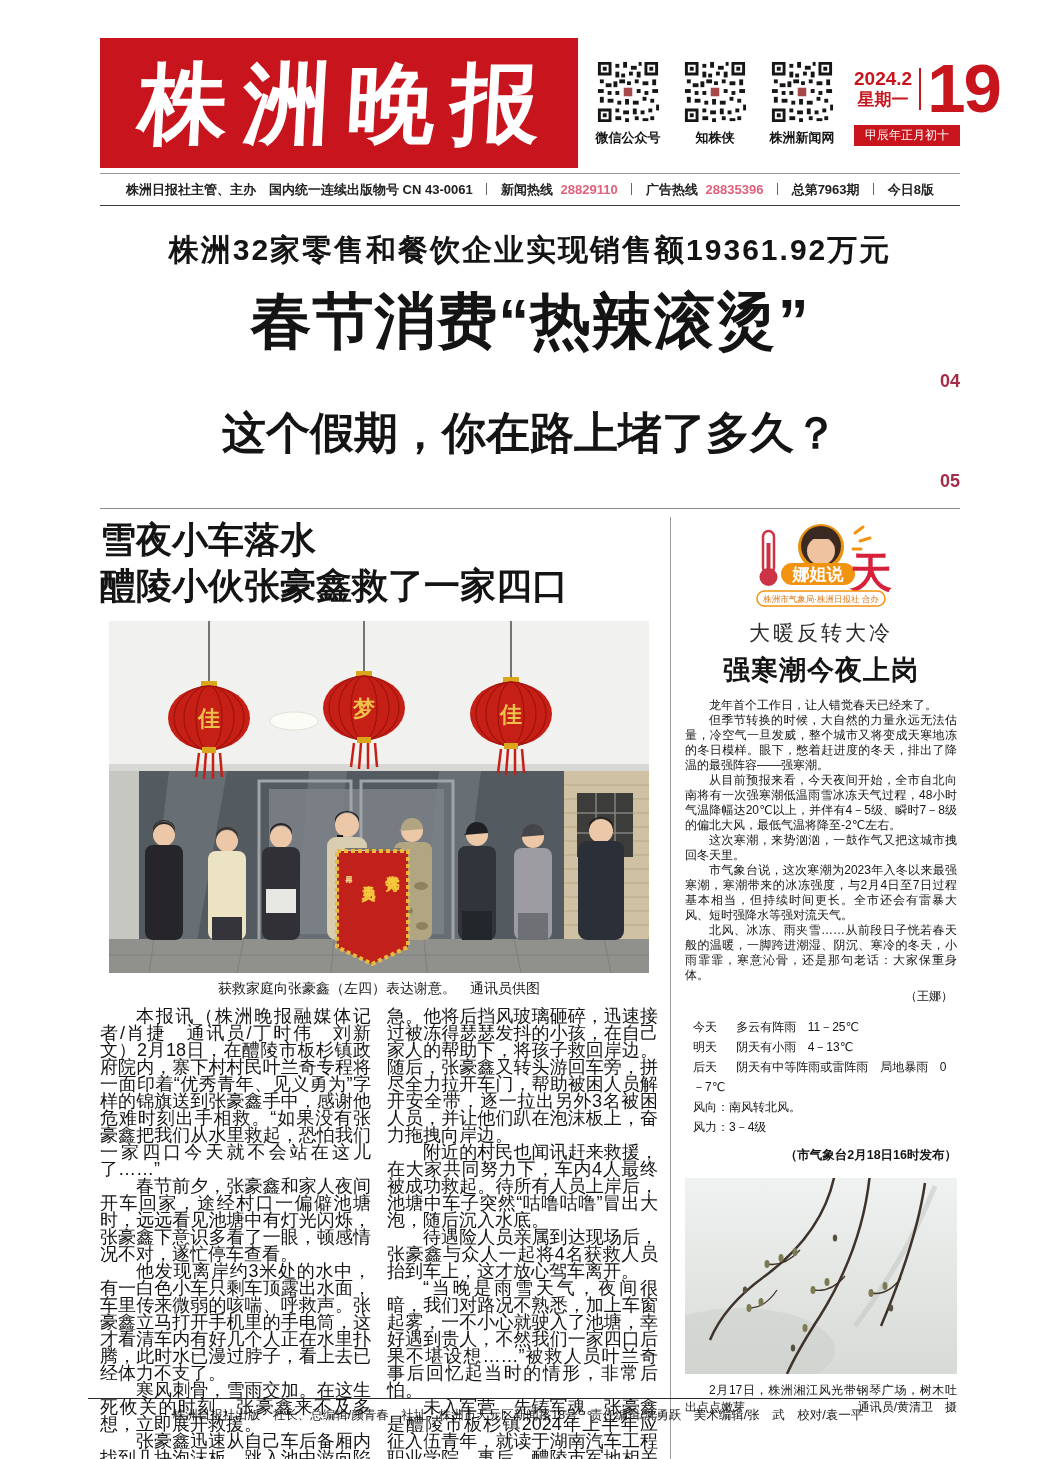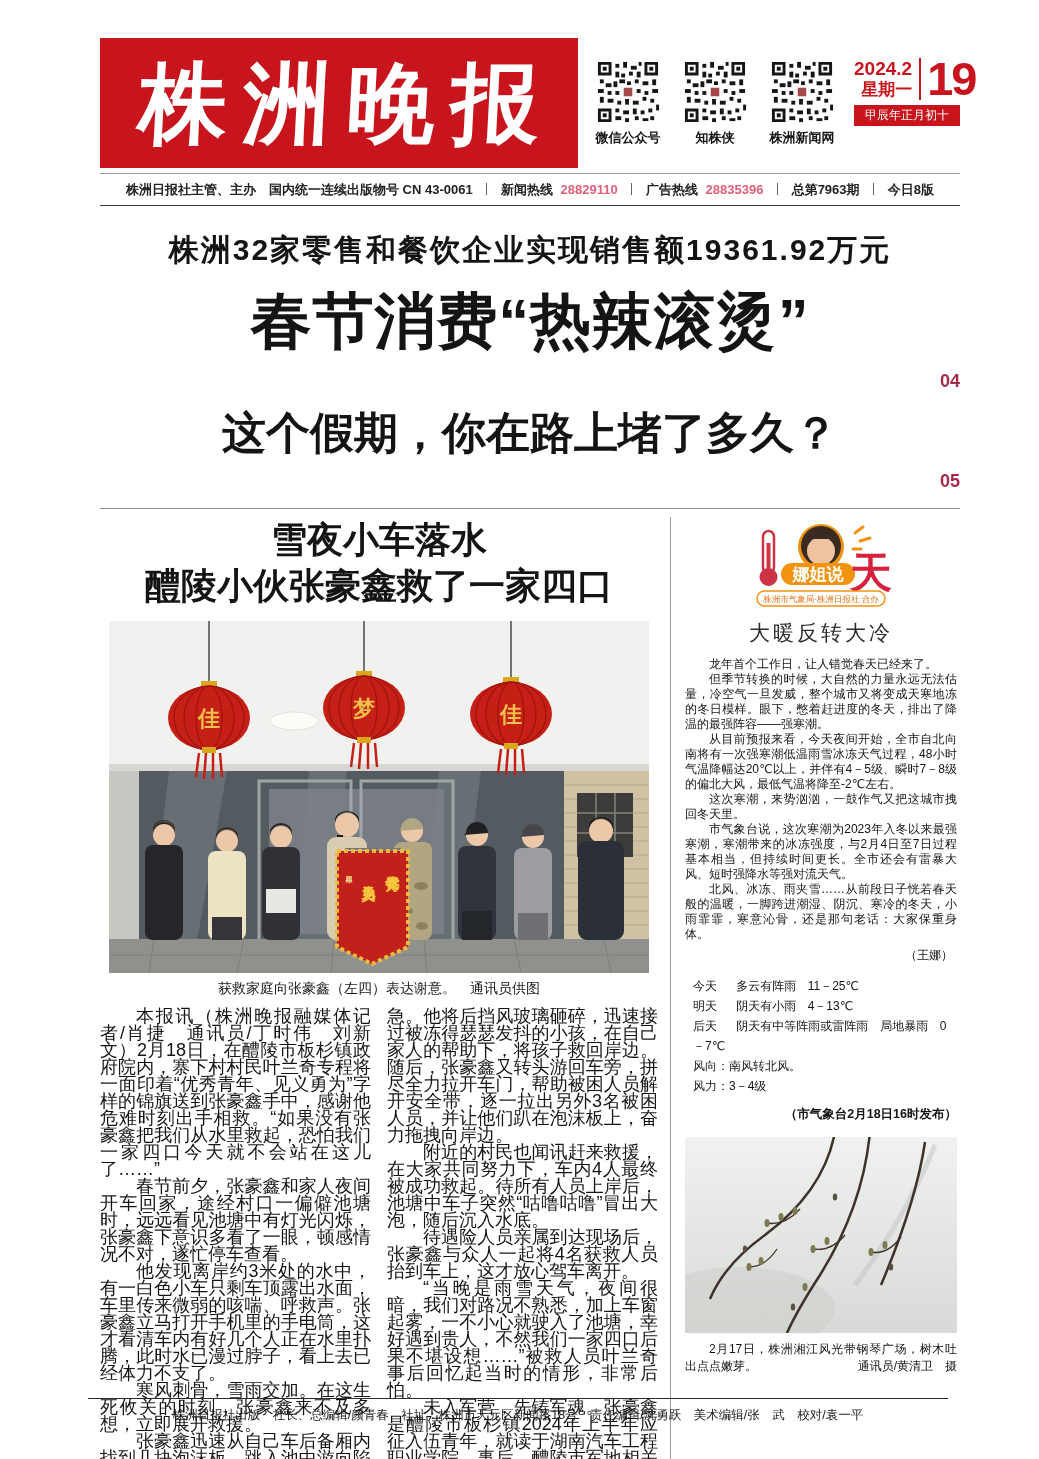--- a/index.html
+++ b/index.html
@@ -10,24 +10,24 @@
   
   .header-row{display:flex;align-items:flex-start;margin-top:38px;height:132px;}
   .masthead-box{width:518px;height:130px;background:#c8151d;display:flex;align-items:center;justify-content:center;}
   .masthead-title{color:#fff;font-family:"DejaVu Serif","Liberation Serif",serif;font-weight:700;font-size:88px;letter-spacing:16px;line-height:1;transform:skewX(-3deg);text-indent:16px;}
   .qr-group{display:flex;gap:15px;margin-left:14px;margin-top:22px;}
   .qr-item{width:72px;text-align:center;}
   .qr-item svg{width:64px;height:64px;display:block;margin:0 auto;}
   .qr-label{font-size:13px;font-weight:bold;margin-top:5px;white-space:nowrap;}
   .date-block{margin-left:16px;margin-top:20px;width:106px;color:#c8151d;}
   .date-top{display:flex;align-items:center;}
-  .date-left{text-align:right;padding-right:7px;border-right:2px solid #c8151d;}
+  .date-left{text-align:center;padding-right:7px;border-right:2px solid #c8151d;}
   .date-ym{font-size:19px;font-weight:bold;line-height:1.15;}
   .date-week{font-size:17px;font-weight:bold;line-height:1.2;}
-  .date-day{font-size:47px;font-weight:900;line-height:0.9;margin-left:6px;letter-spacing:-2px;}
+  .date-day{font-size:69px;font-weight:900;line-height:0.9;margin-left:6px;letter-spacing:-2px;}
   .lunar-banner{background:#c8151d;color:#ffffff;font-size:12px;text-align:center;padding:2px 0;margin-top:5px;white-space:nowrap;}
 
   .rule-gray{border-top:1px solid #9a9a9a;margin-top:3px;}
   .info-line{text-align:center;font-size:13px;font-weight:bold;padding:7px 0 6px 0;color:#222;white-space:nowrap;}
   .info-line .num{color:#e0607a;margin-left:4px;}
   .info-line .sep{display:inline-block;width:1px;height:12px;background:#666;margin:0 10px;vertical-align:-1px;}
   .rule-dark{border-top:1px solid #3c3c3c;}
 
   
   .kicker1{text-align:center;font-size:30px;font-weight:700;margin-top:24px;letter-spacing:2px;}
@@ -35,21 +35,21 @@
   .pageref{text-align:right;color:#a62b47;font-weight:bold;font-size:18px;margin-top:8px;}
   .headline2{text-align:center;font-size:44px;font-weight:900;margin-top:12px;}
   .rule-mid{border-top:1px solid #8d8d8d;margin-top:16px;}
 
   
   .main{display:flex;margin-top:8px;}
   .left-col{width:558px;padding-right:12px;}
   .col-divider{width:1px;background:#9b9b9b;}
   .right-col{width:272px;padding-left:14px;}
 
-  .rescue-title{font-family:"Liberation Serif","DejaVu Serif",serif;font-weight:700;font-size:36px;text-align:center;line-height:1.22;margin-top:2px;}
+  .rescue-title{font-family:"Liberation Serif","DejaVu Serif",serif;font-weight:700;font-size:36px;line-height:1.22;margin-top:2px;}
   .rescue-photo{display:block;margin:12px auto 0 auto;width:540px;height:352px;}
   .photo-caption{font-size:14px;text-align:center;margin-top:7px;color:#1a1a1a;}
   .photo-caption .credit{margin-left:14px;}
   .article-body{margin-top:10px;column-count:2;column-gap:16px;font-size:18px;line-height:17px;text-align:justify;}
   .article-body p{margin:0;text-indent:2em;}
 
   .weather-logo{display:block;margin:4px auto 0 auto;width:176px;height:88px;}
   .weather-kicker{text-align:center;font-size:21px;color:#2b2b2b;letter-spacing:3px;margin-top:10px;}
   .weather-headline{text-align:center;font-size:27px;font-weight:900;margin-top:5px;letter-spacing:1px;}
   .weather-body{margin-top:10px;font-size:12px;line-height:15px;text-align:justify;}
@@ -404,20 +404,21 @@
               <line x1="120" y1="28" x2="128" y2="28"></line>
           </g>
           <rect x="48" y="42" width="74" height="22" rx="11" fill="#f2930f"></rect>
           <text x="85" y="59" text-anchor="middle" font-size="17" font-weight="bold" fill="#ffffff">娜姐说</text>
           <text x="138" y="66" text-anchor="middle" font-size="42" font-weight="bold" fill="#d6203c">天</text>
           <rect x="24" y="70" width="128" height="15" rx="7.5" fill="#ffffff" stroke="#f2930f" stroke-width="1.5"></rect>
           <text x="88" y="81" text-anchor="middle" font-size="8.5" fill="#e07818">株洲市气象局·株洲日报社 合办</text>
         </svg>
 
         <div class="weather-kicker">大暖反转大冷</div>
+        <div class="weather-headline">强寒潮今夜上岗</div>
 
         <div class="weather-body">
           <p>龙年首个工作日，让人错觉春天已经来了。</p>
           <p>但季节转换的时候，大自然的力量永远无法估量，冷空气一旦发威，整个城市又将变成天寒地冻的冬日模样。眼下，憋着赶进度的冬天，排出了降温的最强阵容——强寒潮。</p>
           <p>从目前预报来看，今天夜间开始，全市自北向南将有一次强寒潮低温雨雪冰冻天气过程，48小时气温降幅达20℃以上，并伴有4－5级、瞬时7－8级的偏北大风，最低气温将降至-2℃左右。</p>
           <p>这次寒潮，来势汹汹，一鼓作气又把这城市拽回冬天里。</p>
           <p>市气象台说，这次寒潮为2023年入冬以来最强寒潮，寒潮带来的冰冻强度，与2月4日至7日过程基本相当，但持续时间更长。全市还会有雷暴大风、短时强降水等强对流天气。</p>
           <p>北风、冰冻、雨夹雪……从前段日子恍若春天般的温暖，一脚跨进潮湿、阴沉、寒冷的冬天，小雨霏霏，寒意沁骨，还是那句老话：大家保重身体。</p>
         </div>
         <div class="weather-byline">（王娜）</div>

